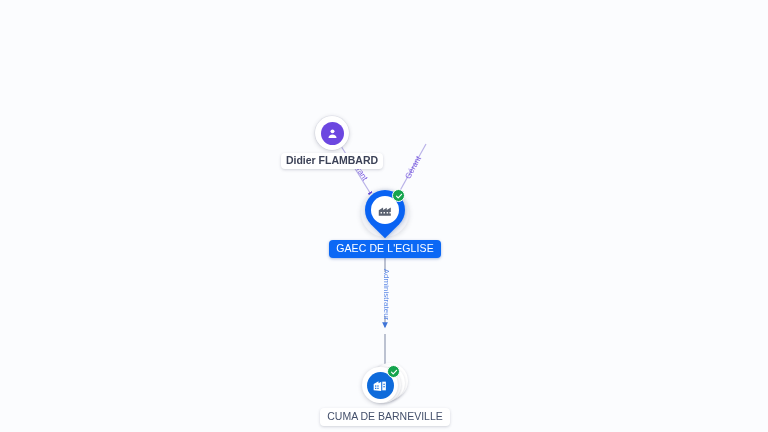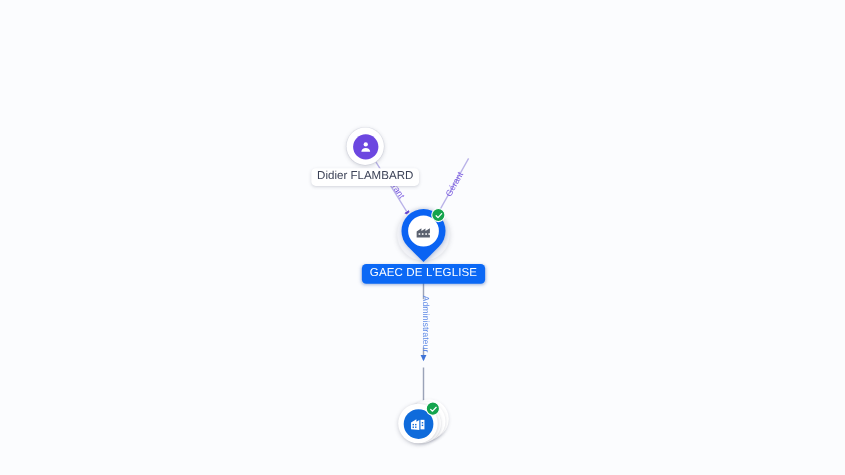--- a/index.html
+++ b/index.html
@@ -229,21 +229,21 @@
 
     <path d="M 385,334 L 385,366" stroke="#9aa3b8" stroke-width="1.3" fill="none"></path>
   </svg>
 
   <div class="edge-label gerant" style="left:347px; top:165px; transform: rotate(58deg);">Gérant</div>
 
   <div class="edge-label gerant" style="left:401px; top:163px; transform: rotate(-61deg);">Gérant</div>
 
   <div class="edge-label admin" style="left:361px; top:290px; transform: rotate(90deg);">Administrateur</div>
 
-  <div class="node" style="left:273px; top:116px; width:118px;">
+  <div class="node" style="left:273px; top:116px; width:118px;font-weight:bold;">
     <div class="person-disc">
       <div class="person-inner">
         <svg width="13" height="13" viewBox="0 0 24 24" aria-hidden="true">
           <circle cx="12" cy="8" r="3.6" fill="#ffffff"></circle>
           <path d="M4.6 20.2c0-4.1 3.3-6.4 7.4-6.4s7.4 2.3 7.4 6.4z" fill="#ffffff"></path>
         </svg>
       </div>
     </div>
     <div class="name-chip">Didier FLAMBARD</div>
   </div>
@@ -289,15 +289,16 @@
             <rect x="17.1" y="13.6" width="2.0" height="1.9" fill="#0f6bdb"></rect>
           </svg>
         </div>
       </div>
       <div class="badge-check" style="left:28px; top:3px;">
         <svg width="8" height="8" viewBox="0 0 24 24" aria-hidden="true">
           <path d="M4.5 12.4 L9.6 17.4 L19.6 6.8" stroke="#ffffff" stroke-width="3.4" fill="none" stroke-linecap="round" stroke-linejoin="round"></path>
         </svg>
       </div>
     </div>
+    <div class="label-plain">CUMA DE BARNEVILLE</div>
   </div>
 
 </div>
 
 </body></html>

